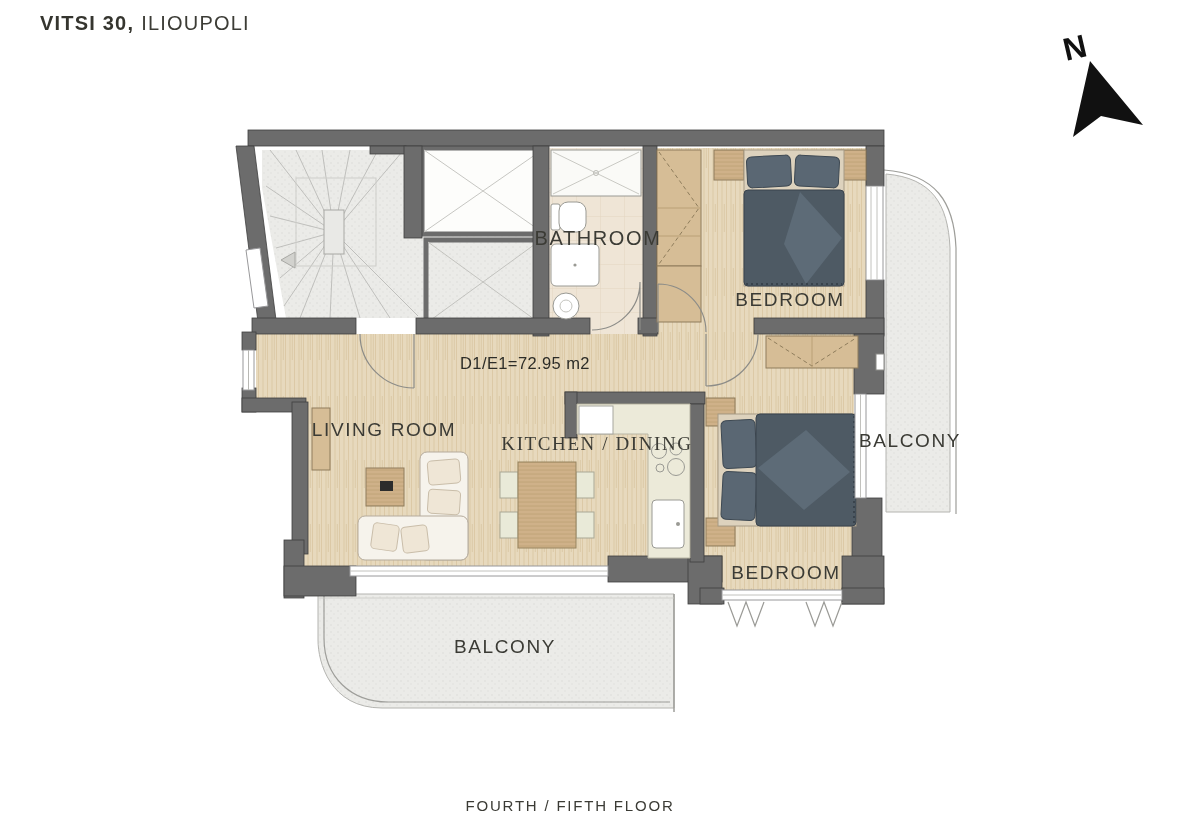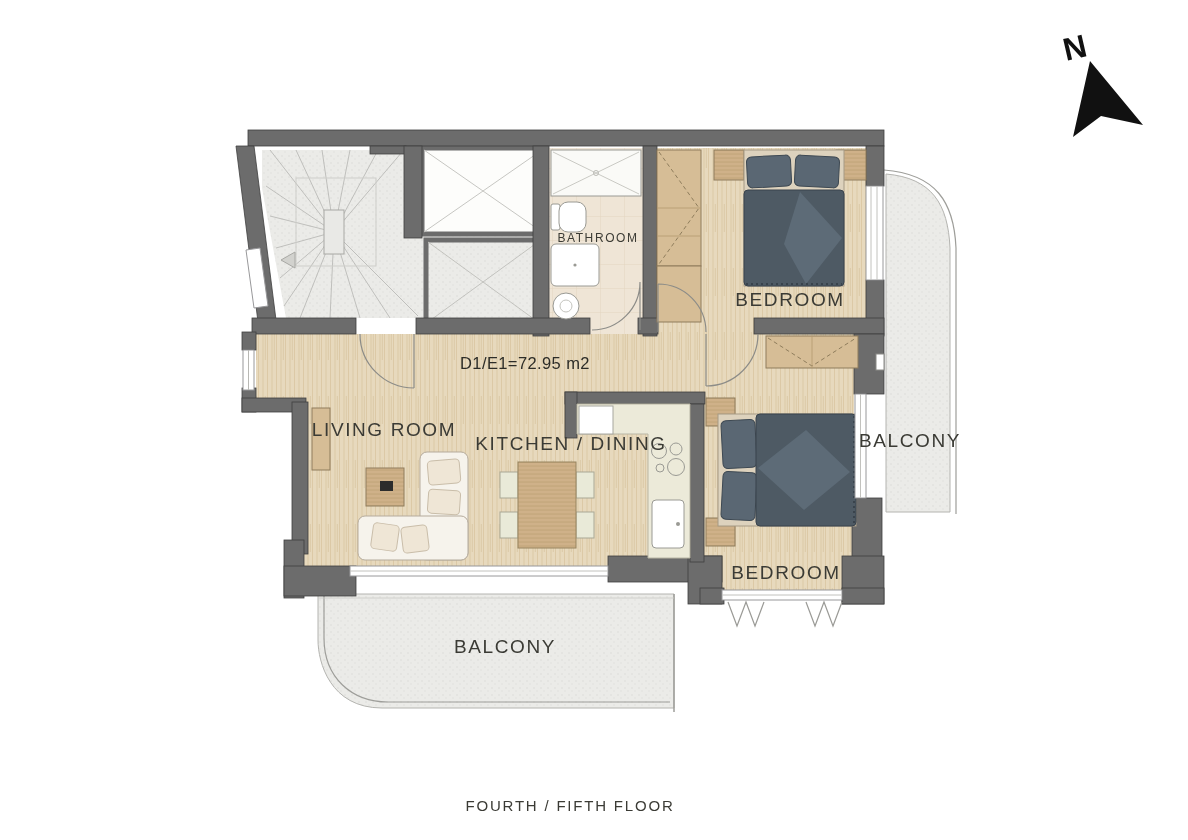--- a/index.html
+++ b/index.html
@@ -231,24 +231,27 @@
       <path d="M658,284 A48,48 0 0 1 706,332 M658,284 L658,332"></path>
       <path d="M758,334 A52,52 0 0 1 706,386 M706,334 L706,386"></path>
     </g>
 
     <g>
       <polygon points="1090,61 1143,125 1101,116 1073,137" fill="#111111"></polygon>
       <text x="1063" y="58" font-family="Liberation Sans, sans-serif" font-size="32" font-weight="700" fill="#111111" transform="rotate(-13 1078 46)">N</text>
     </g>
   </svg>
 
-
-  <div class="lbl" style="left:598px;top:238px;font-size:12px;">BATHROOM</div>
+  <div class="title">
+    <span class="t-bold">VITSI 30,</span><span class="t-light">ILIOUPOLI</span>
+  </div>
+
+  <div class="lbl" style="left:598px;top:238px;font-size:20px;">BATHROOM</div>
   <div class="lbl" style="left:790px;top:300px;">BEDROOM</div>
   <div class="area-lbl" style="left:460px;top:354px;">D1/E1=72.95 m2</div>
   <div class="lbl" style="left:384px;top:430px;">LIVING ROOM</div>
-  <div class="lbl" style="left:571px;top:444px;">KITCHEN / DINING</div>
+  <div class="lbl" style="left:597px;top:444px;font-family:Liberation Serif, serif;">KITCHEN / DINING</div>
   <div class="lbl" style="left:910px;top:441px;">BALCONY</div>
   <div class="lbl" style="left:786px;top:573px;">BEDROOM</div>
   <div class="lbl" style="left:505px;top:647px;">BALCONY</div>
   <div class="floor-lbl">FOURTH / FIFTH FLOOR</div>
 
 </div>
 
 </body></html>

